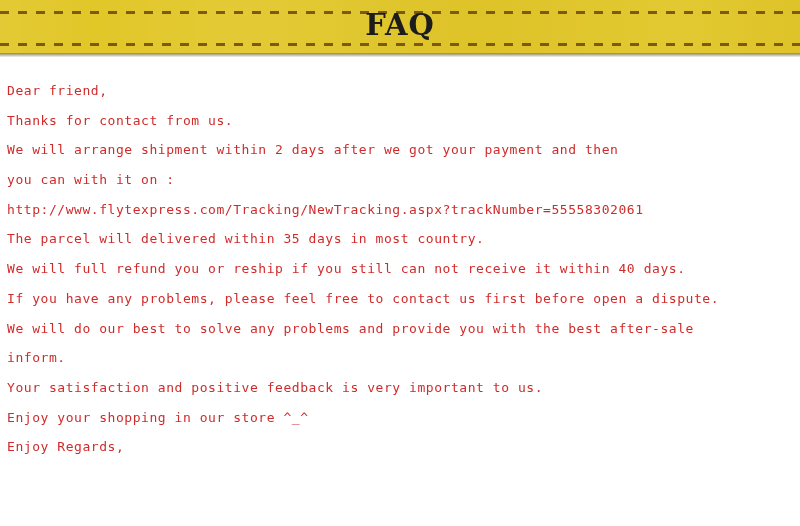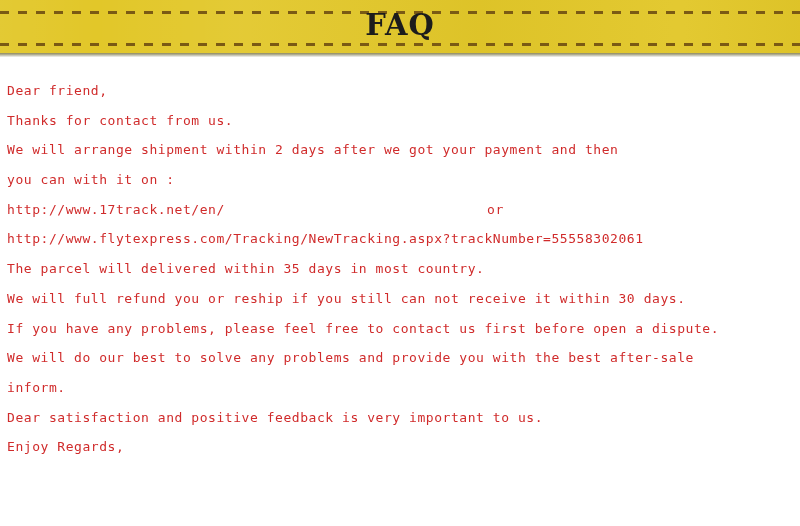--- a/index.html
+++ b/index.html
@@ -97,22 +97,22 @@
   <div id="faq-title">FAQ</div>
 </div>
 <div id="banner-shadow"></div>
 <div id="banner-gap"></div>
 
 <div id="faq-body">
     <div class="faq-line">Dear friend,</div>
     <div class="faq-line">Thanks for contact from us.</div>
     <div class="faq-line">We will arrange shipment within 2 days after we got your payment and then</div>
     <div class="faq-line">you can with it on :</div>
-    <div class="faq-line">http://www.17track.net/en/<span class="inline-or">or</span></div>
     <div class="faq-line">http://www.flytexpress.com/Tracking/NewTracking.aspx?trackNumber=55558302061</div>
     <div class="faq-line">The parcel will delivered within 35 days in most country.</div>
-    <div class="faq-line">We will full refund you or reship if you still can not receive it within 30 days.</div>
+    <div class="faq-line">We will full refund you or reship if you still can not receive it within 40 days.</div>
     <div class="faq-line">If you have any problems, please feel free to contact us first before open a dispute.</div>
     <div class="faq-line">We will do our best to solve any problems and provide you with the best after-sale</div>
     <div class="faq-line">inform.</div>
-    <div class="faq-line">Dear satisfaction and positive feedback is very important to us.</div>
+    <div class="faq-line">Your satisfaction and positive feedback is very important to us.</div>
+    <div class="faq-line">Enjoy your shopping in our store ^_^</div>
     <div class="faq-line">Enjoy Regards,</div>
   </div>
 
 </body></html>

